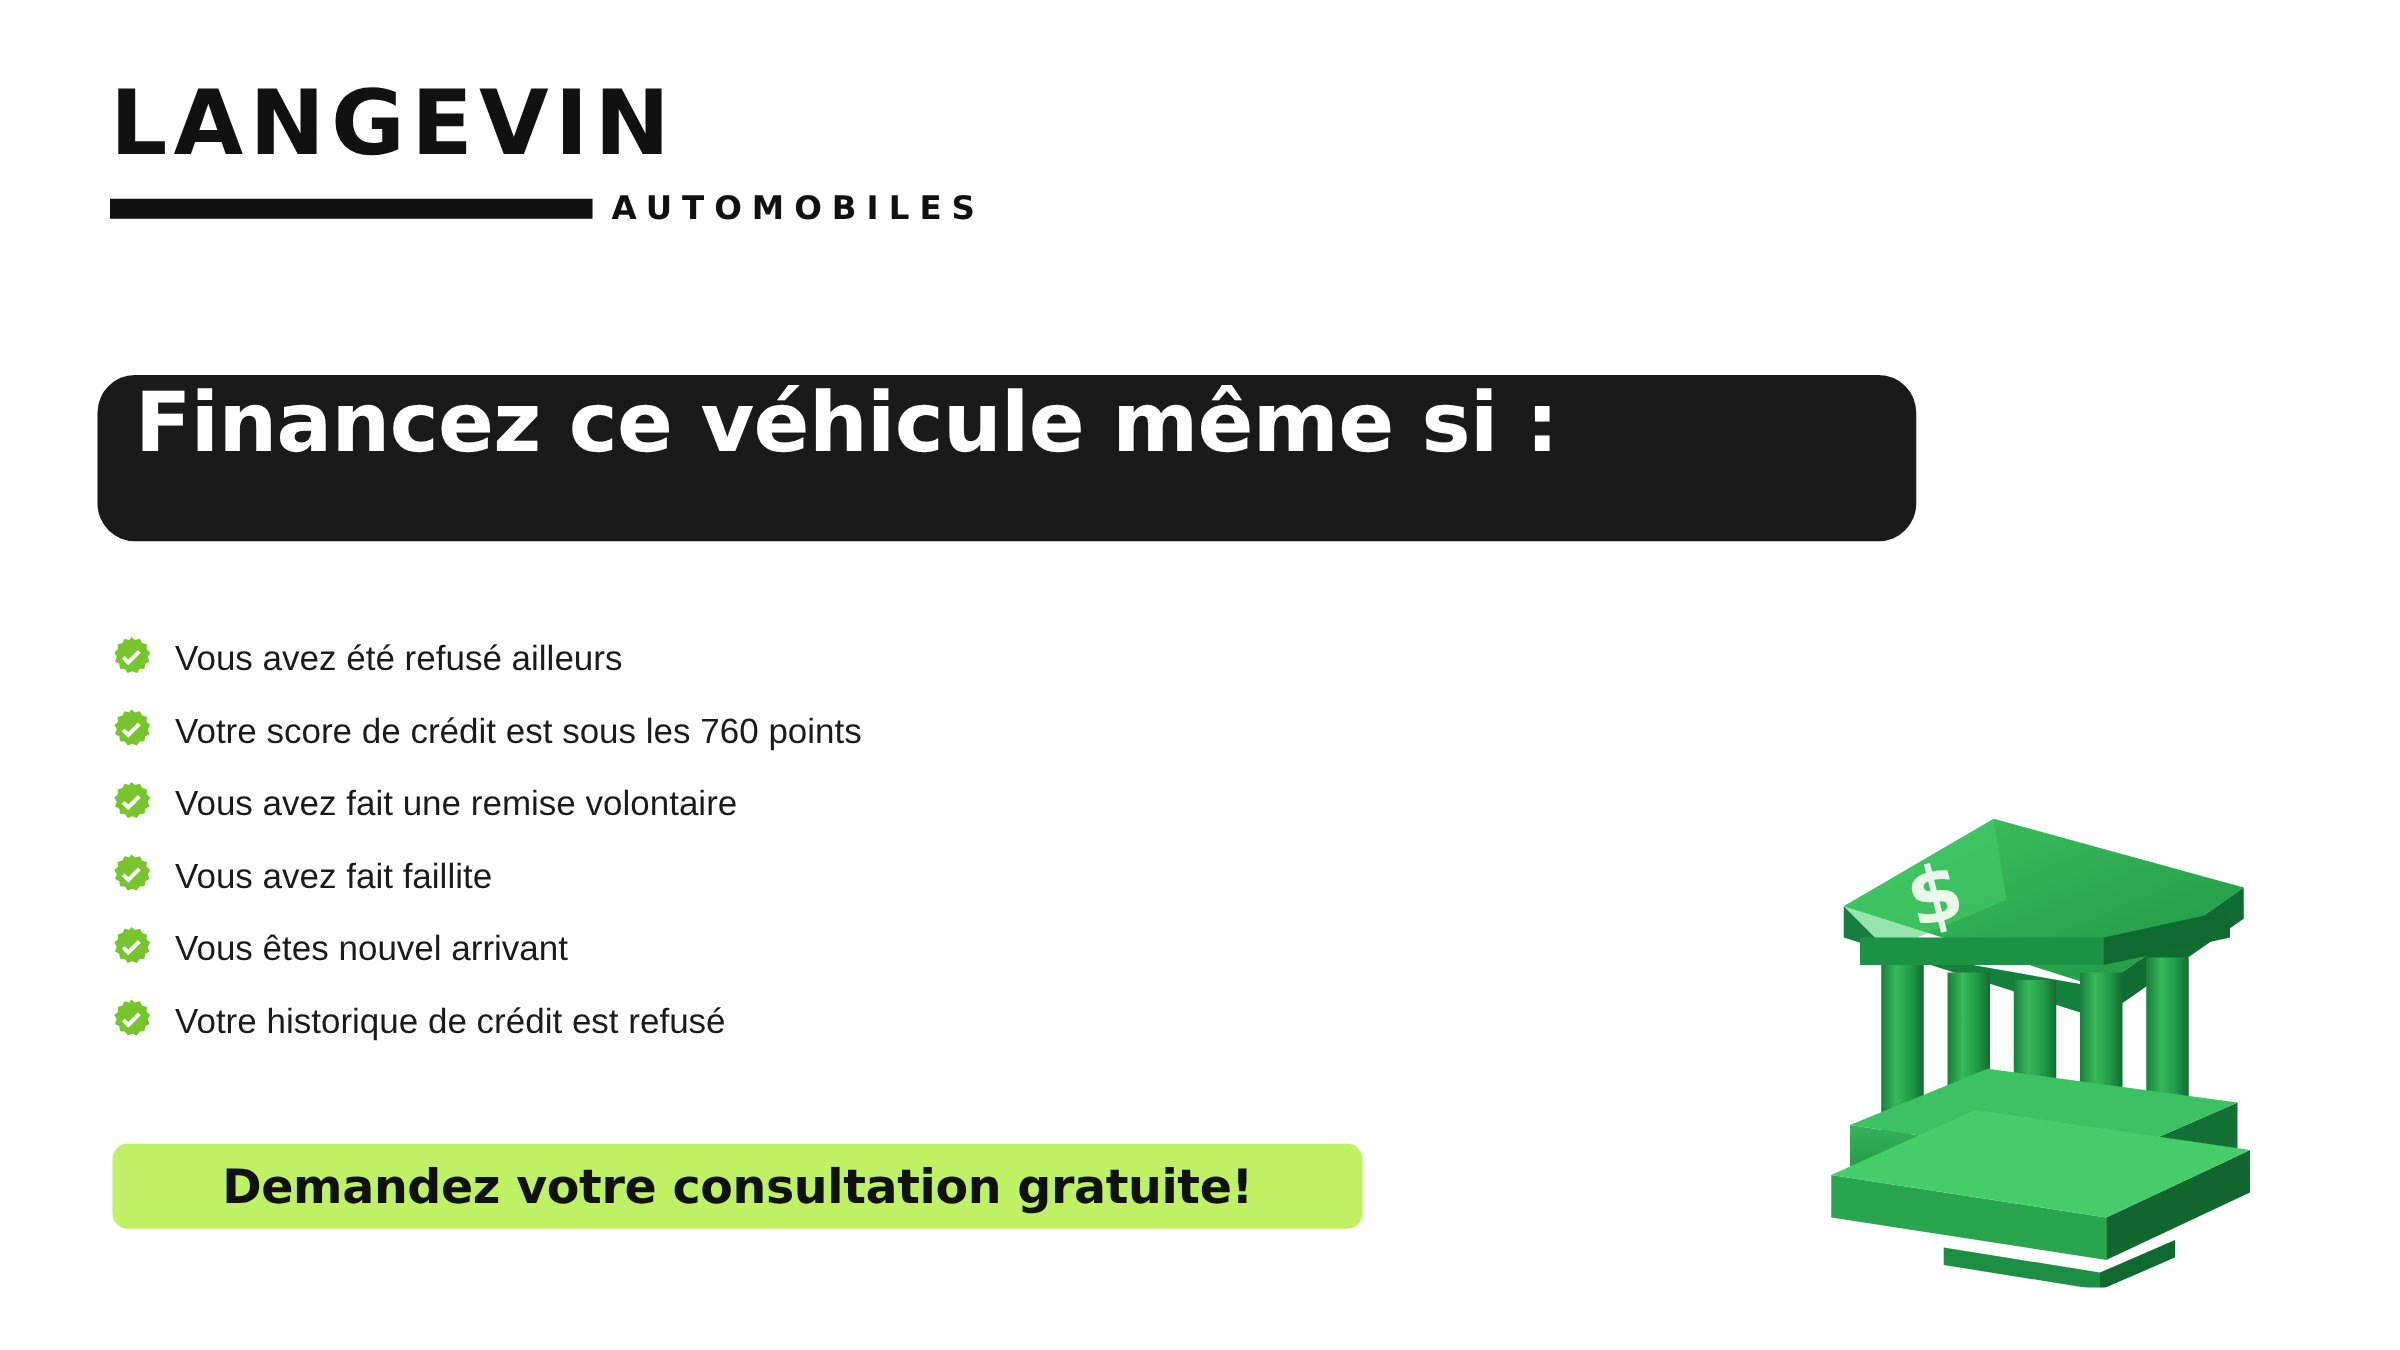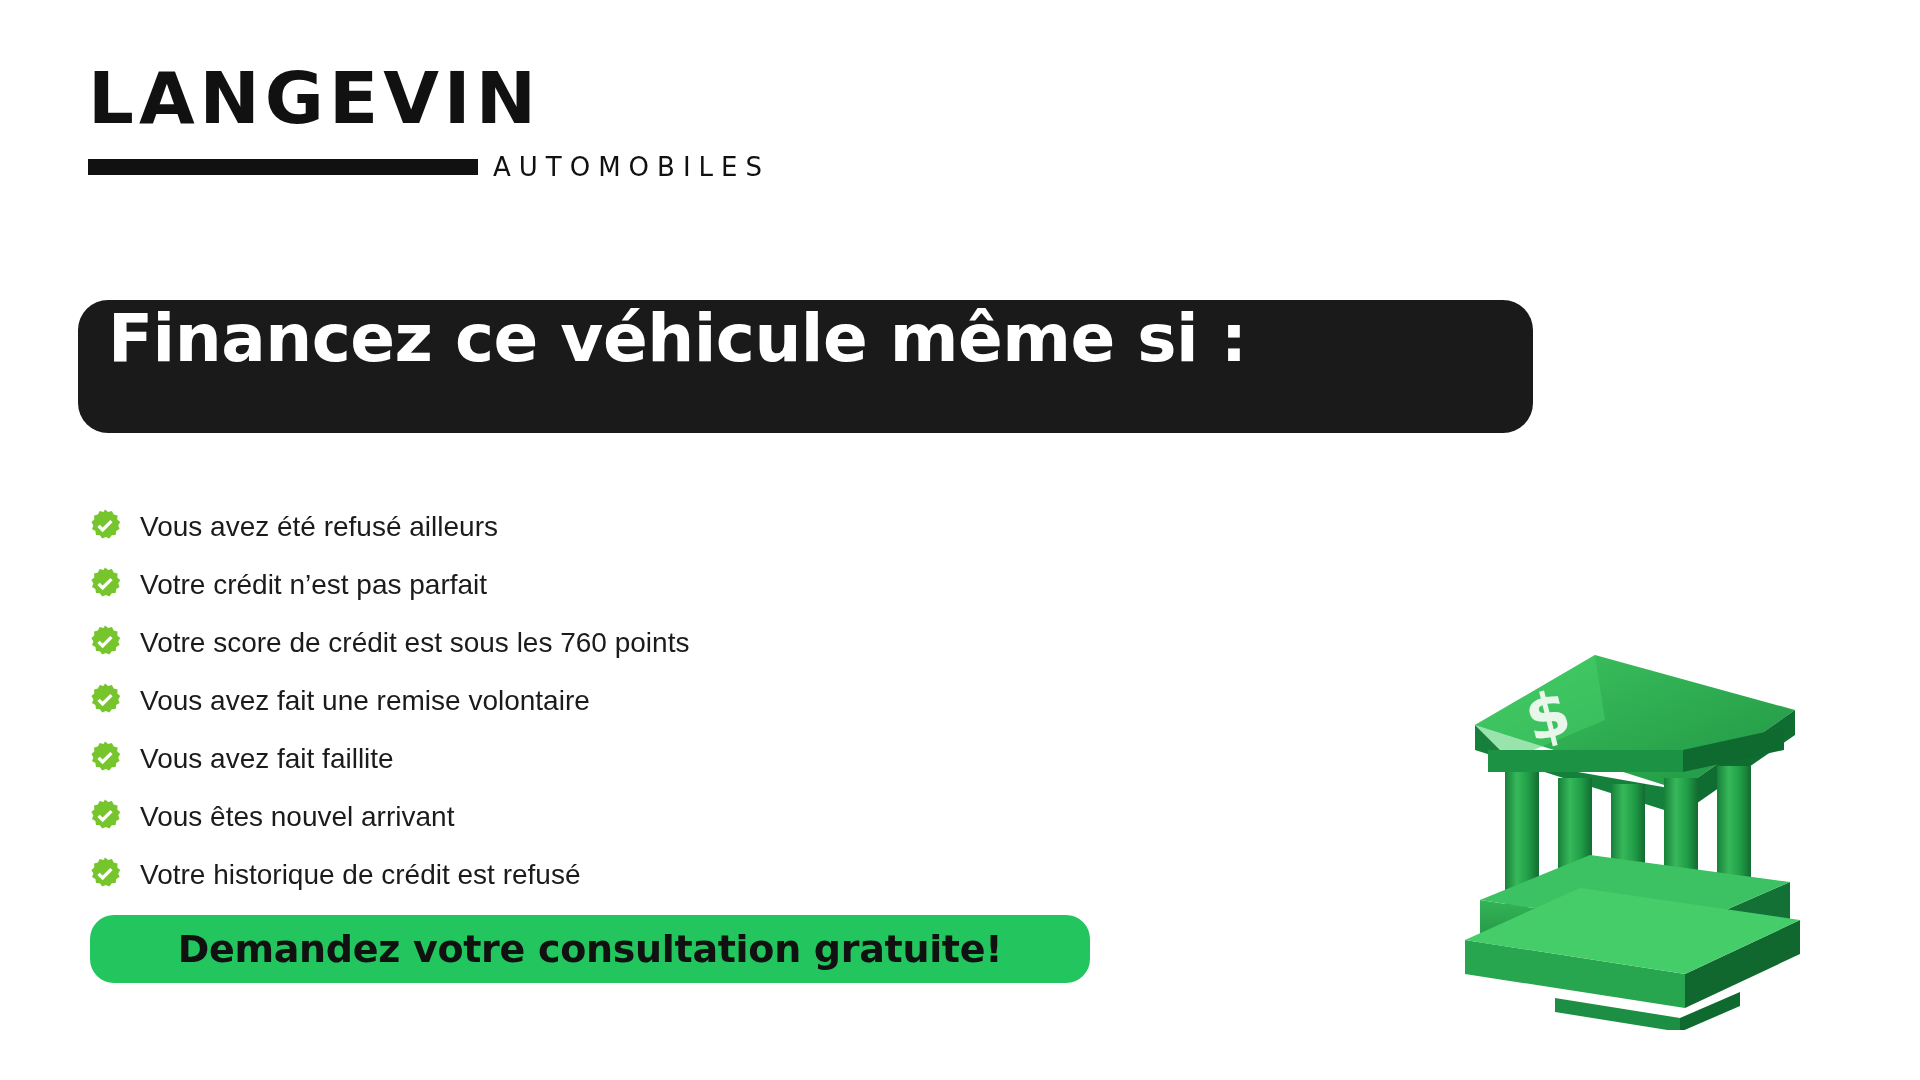--- a/index.html
+++ b/index.html
@@ -44,21 +44,21 @@
     align-items: center;
     margin-top: 18px;
   }
   .logo-bar {
     width: 390px;
     height: 16px;
     background: #111111;
   }
   .logo-sub {
     font-family: "DejaVu Sans", sans-serif;
-    font-weight: 400;
+    font-weight: 700;
     font-size: 26px;
     letter-spacing: 8px;
     color: #111111;
     margin-left: 15px;
     white-space: nowrap;
   }
 
   
   .headline {
     position: absolute;
@@ -110,22 +110,22 @@
     white-space: nowrap;
   }
 
   
   .cta {
     position: absolute;
     left: 90px;
     top: 915px;
     width: 1000px;
     height: 68px;
-    background: #22c55e;
-    border-radius: 24px;
+    background: #bef264;
+    border-radius: 12px;
     display: flex;
     align-items: center;
     justify-content: center;
     border: none;
     cursor: pointer;
     padding: 0 28px;
     box-sizing: border-box;
   }
   .cta-text {
     font-family: "DejaVu Sans", sans-serif;
@@ -167,29 +167,20 @@
     <div class="bullet-row">
       <span class="check-badge">
         <svg width="34" height="34" viewBox="0 0 34 34" aria-hidden="true">
           <path fill="#76c52c" d="M17 0.5l3.1 2.4 3.8-1 1.8 3.5 3.8 1.1-0.2 3.9 2.9 2.6-2 3.4 1.4 3.7-3.4 1.9-0.6 3.9-3.9 0.3-2.3 3.2-3.6-1.5-3.6 1.5-2.3-3.2-3.9-0.3-0.6-3.9-3.4-1.9 1.4-3.7-2-3.4 2.9-2.6-0.2-3.9 3.8-1.1 1.8-3.5 3.8 1z"></path>
           <path fill="#ffffff" d="M14.6 23.2l-5.2-5.2 2.3-2.3 2.9 2.9 7.7-7.7 2.3 2.3z"></path>
         </svg>
       </span>
       <span class="bullet-text">Vous avez été refusé ailleurs</span>
     </div>
 
-    <div class="bullet-row">
-      <span class="check-badge">
-        <svg width="34" height="34" viewBox="0 0 34 34" aria-hidden="true">
-          <path fill="#76c52c" d="M17 0.5l3.1 2.4 3.8-1 1.8 3.5 3.8 1.1-0.2 3.9 2.9 2.6-2 3.4 1.4 3.7-3.4 1.9-0.6 3.9-3.9 0.3-2.3 3.2-3.6-1.5-3.6 1.5-2.3-3.2-3.9-0.3-0.6-3.9-3.4-1.9 1.4-3.7-2-3.4 2.9-2.6-0.2-3.9 3.8-1.1 1.8-3.5 3.8 1z"></path>
-          <path fill="#ffffff" d="M14.6 23.2l-5.2-5.2 2.3-2.3 2.9 2.9 7.7-7.7 2.3 2.3z"></path>
-        </svg>
-      </span>
-      <span class="bullet-text">Votre crédit n’est pas parfait</span>
-    </div>
 
     <div class="bullet-row">
       <span class="check-badge">
         <svg width="34" height="34" viewBox="0 0 34 34" aria-hidden="true">
           <path fill="#76c52c" d="M17 0.5l3.1 2.4 3.8-1 1.8 3.5 3.8 1.1-0.2 3.9 2.9 2.6-2 3.4 1.4 3.7-3.4 1.9-0.6 3.9-3.9 0.3-2.3 3.2-3.6-1.5-3.6 1.5-2.3-3.2-3.9-0.3-0.6-3.9-3.4-1.9 1.4-3.7-2-3.4 2.9-2.6-0.2-3.9 3.8-1.1 1.8-3.5 3.8 1z"></path>
           <path fill="#ffffff" d="M14.6 23.2l-5.2-5.2 2.3-2.3 2.9 2.9 7.7-7.7 2.3 2.3z"></path>
         </svg>
       </span>
       <span class="bullet-text">Votre score de crédit est sous les 760 points</span>
     </div>

